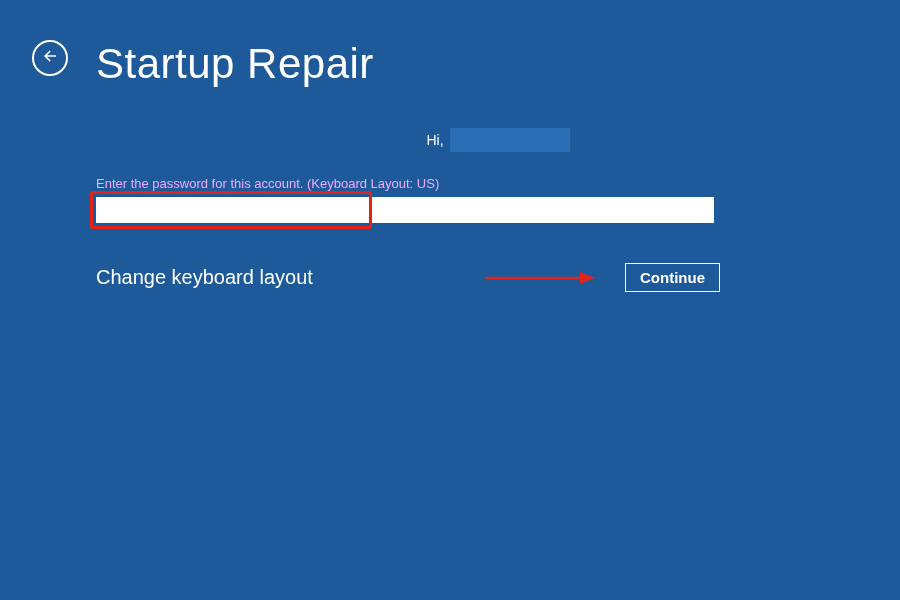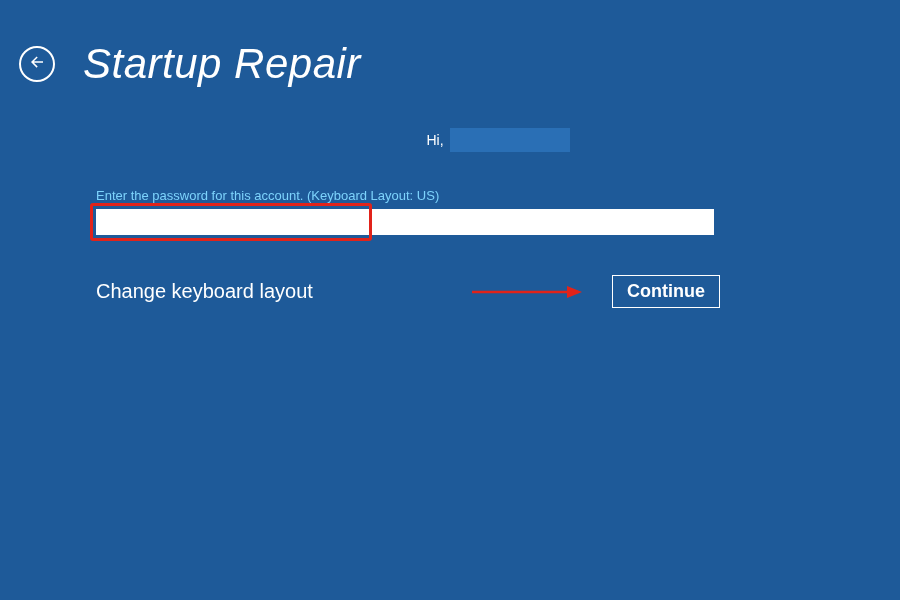--- a/index.html
+++ b/index.html
@@ -7,23 +7,21 @@
       width: 900px;
       height: 600px;
       background: #1e5a99;
       font-family: "Segoe UI", "Segoe UI Light", sans-serif;
       color: #ffffff;
       overflow: hidden;
       position: relative;
     }
     .header {
       display: flex;
-      align-items: center;
-      padding: 40px 0 0 19px;
-      font-style: italic;
+      padding: 40px 0 0 32px;
     }
     .back-button {
       width: 36px;
       height: 36px;
       border: 2px solid #ffffff;
       border-radius: 50%;
       display: flex;
       align-items: center;
       justify-content: center;
       cursor: pointer;
@@ -55,22 +53,22 @@
     .username-redaction {
       display: inline-block;
       width: 120px;
       height: 24px;
       background: #2a6fb5;
       vertical-align: middle;
     }
     .instruction {
       font-size: 13px;
       font-weight: 400;
-      margin-top: 36px;
-      color: #7dd3fc;
+      margin-top: 24px;
+      color: #f0abfc;
     }
     .password-wrap {
       position: relative;
       margin-top: 6px;
       width: 618px;
     }
     .password-input {
       width: 618px;
       height: 26px;
       background: #ffffff;
@@ -111,21 +109,21 @@
     .arrow-annotation svg {
       width: 110px;
       height: 18px;
     }
     .continue-button {
       margin-left: 14px;
       padding: 5px 14px;
       background: transparent;
       border: 1px solid #ffffff;
       color: #ffffff;
-      font-size: 18px;
+      font-size: 15px;
       font-weight: 600;
       cursor: pointer;
       font-family: inherit;
     }
   </style>
 </head>
 <body>
 
 <div class="header">
   <div class="back-button">

